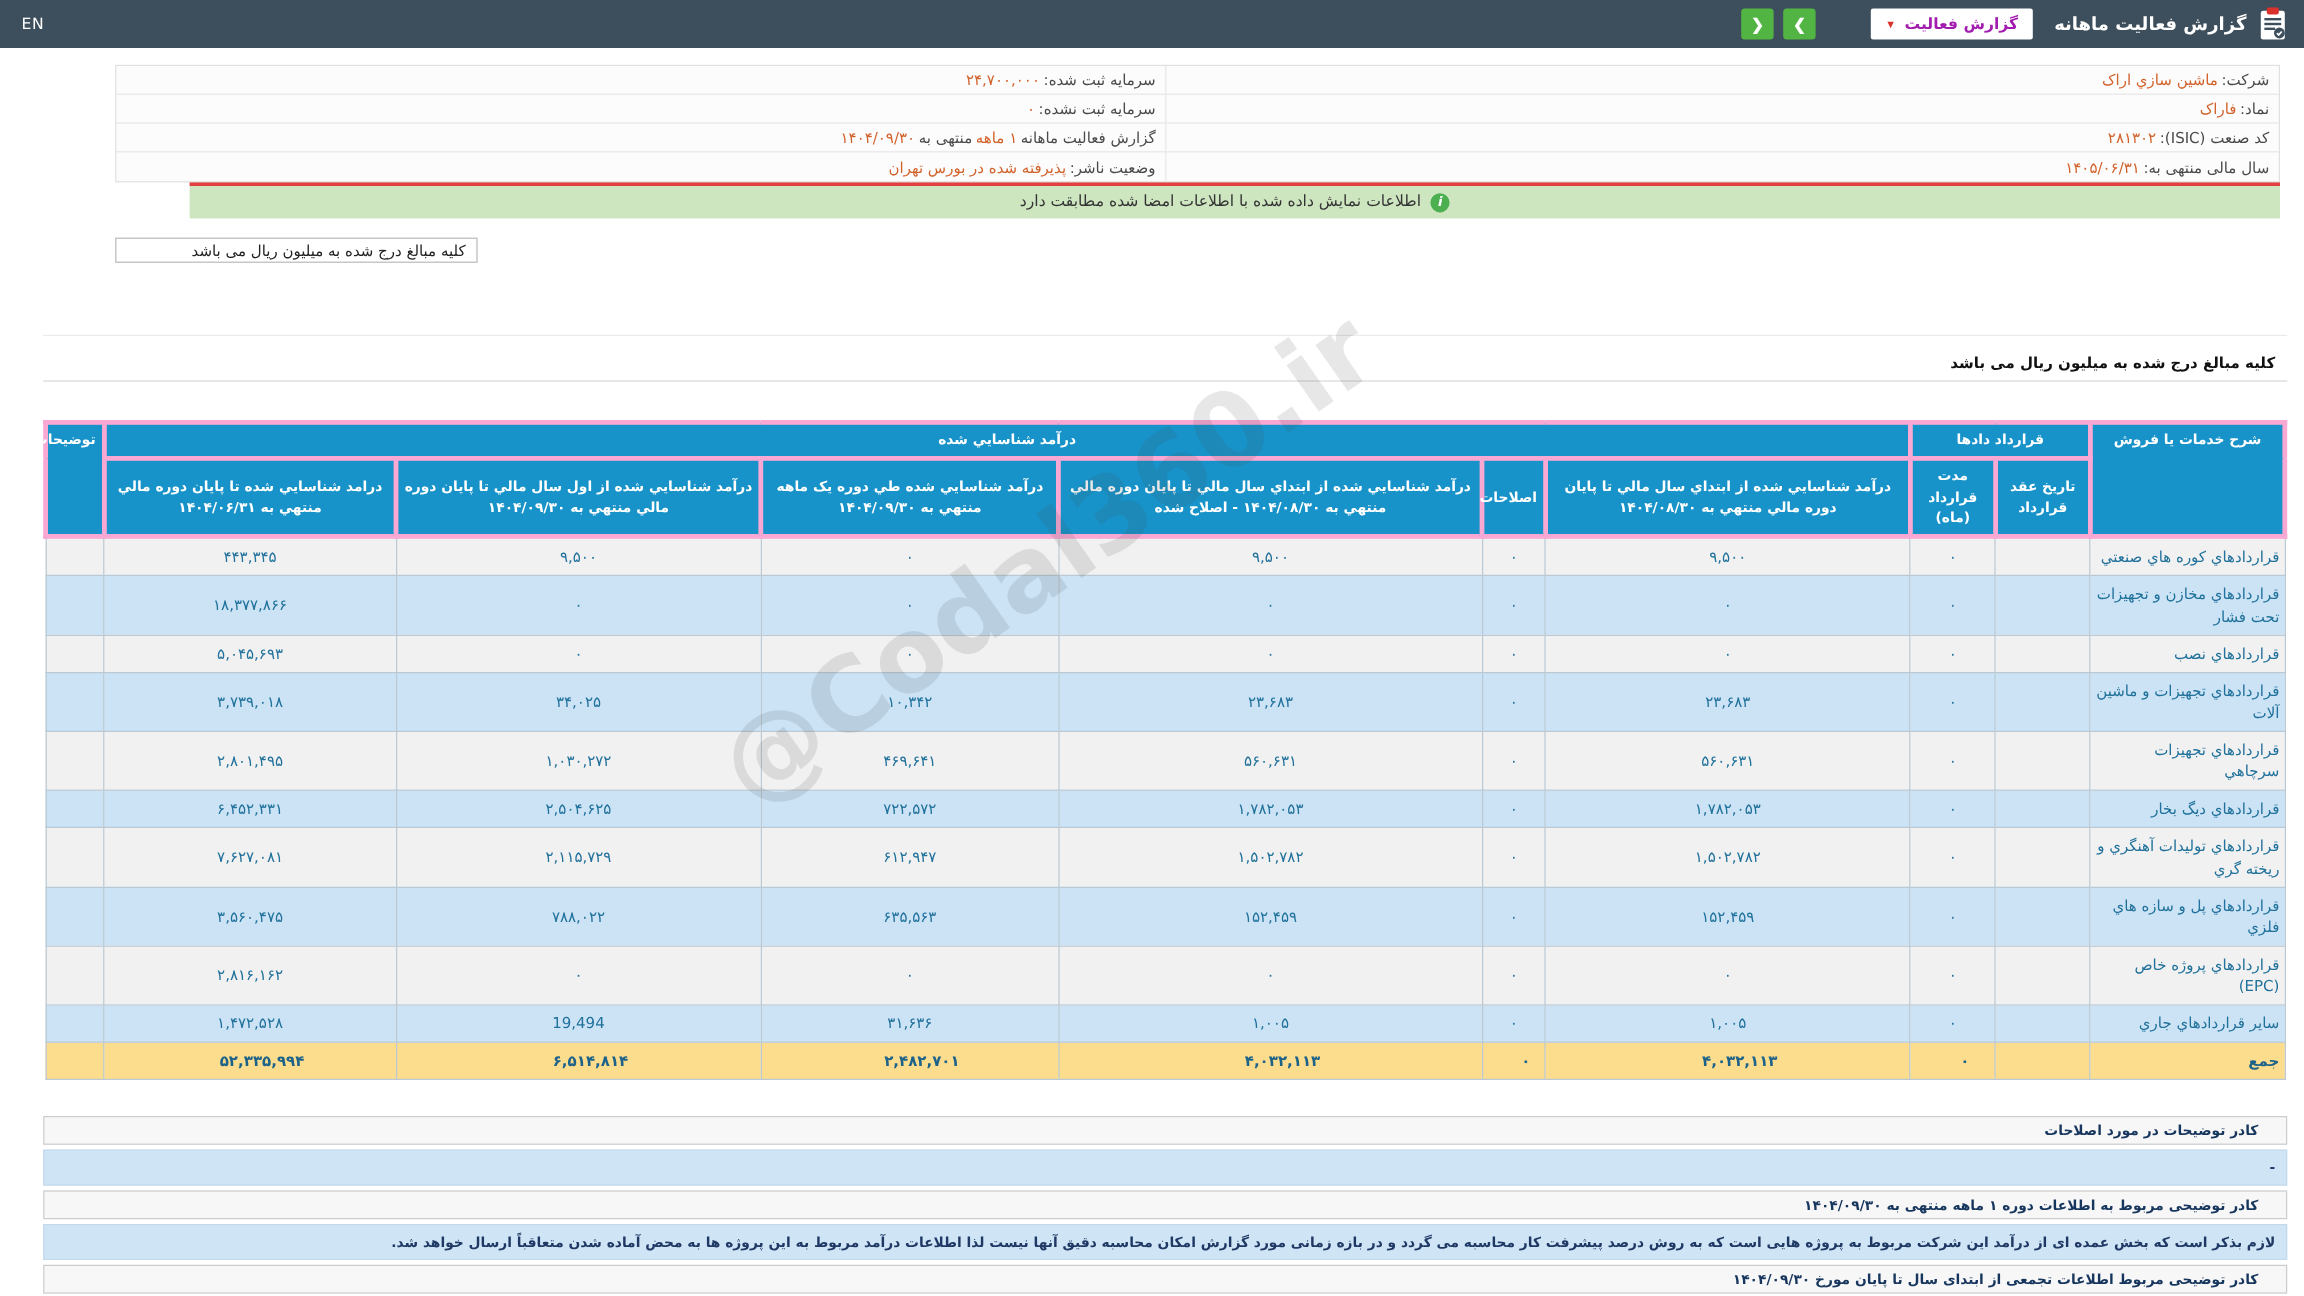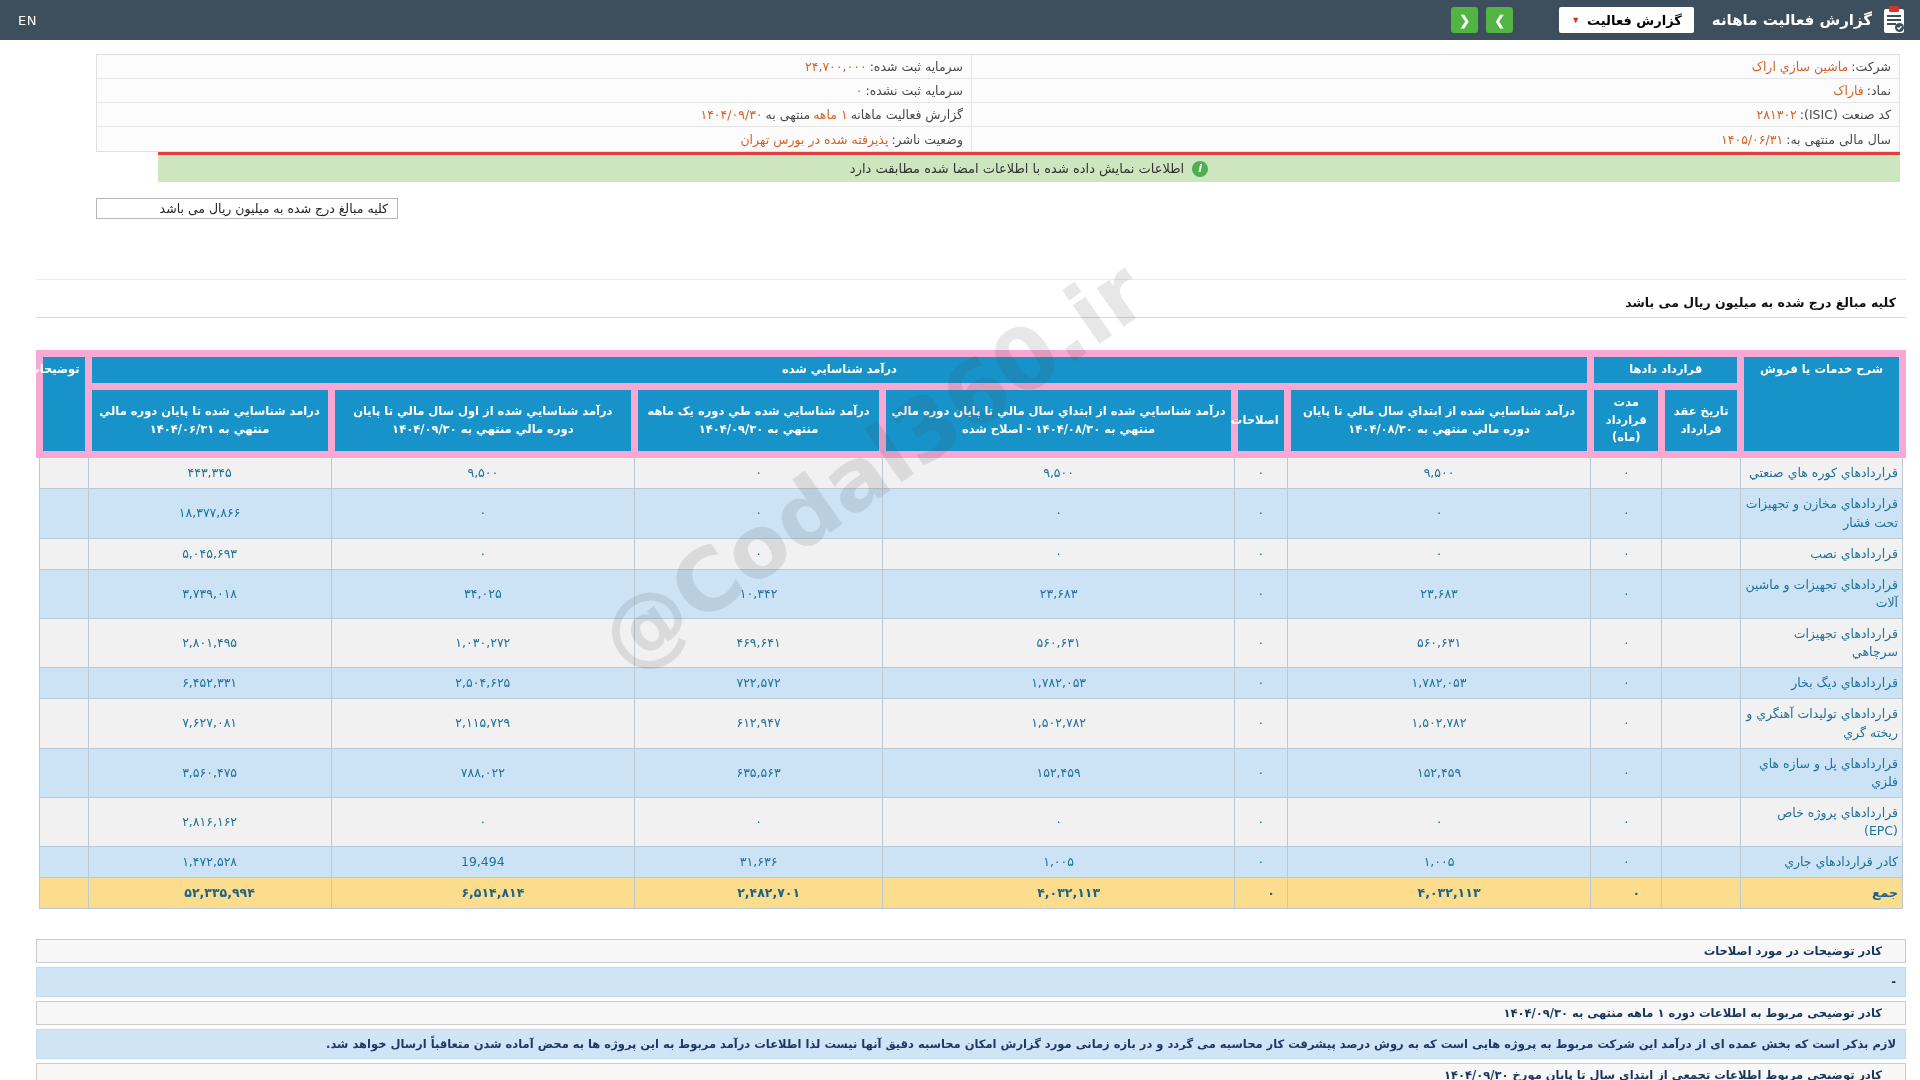--- a/index.html
+++ b/index.html
@@ -8,21 +8,21 @@
   body { position:relative; }
 
   
   .topbar { height:40px; background:#3d4f5c; display:flex; align-items:center;
     justify-content:space-between; padding:0 14px 0 18px; }
   .tb-group { display:flex; align-items:center; }
   .tb-title { color:#ffffff; font-size:15px; font-weight:bold; margin:0 10px 0 18px; }
   .clip-icon { display:inline-flex; }
   .report-btn { background:#ffffff; border:none; border-radius:2px; height:26px;
     padding:0 12px; display:flex; align-items:center; gap:7px; cursor:pointer; }
-  .report-btn .lbl { color:#000000; font-size:13px; font-weight:bold;
+  .report-btn .lbl { color:#a21caf; font-size:13px; font-weight:bold;
     font-family:"DejaVu Sans", sans-serif; }
   .report-btn .caret { color:#d9312b; font-size:9px; }
   .nav-btn { width:27px; height:26px; background:#52b543; border:none; border-radius:3px;
     color:#ffffff; display:flex; align-items:center; justify-content:center;
     cursor:pointer; margin-right:8px; font-size:13px; font-weight:bold; }
   .nav-btn.first { margin-right:46px; }
   .lang { color:#ffffff; font-size:13px; cursor:pointer; letter-spacing:.5px; }
 
   
   .top-info { margin:14px 20px 0 96px; }
@@ -46,21 +46,21 @@
 
   
   .report { margin:60px 14px 0 36px; border-top:1px solid #eaeaea; padding-top:9px; }
   .section-bar { background:#1695c8; color:#ffffff; font-size:13.5px; font-weight:bold;
     height:27px; line-height:27px; padding:0 10px; }
   .section-note { background:#ffffff; border-bottom:1px solid #d8d8d8; font-size:12.5px;
     font-weight:bold; color:#111111; padding:6px 10px 7px; }
 
   table.sales { width:100%; border-collapse:collapse; margin-top:32px; table-layout:fixed; }
   table.sales th { background:#1893c9; color:#ffffff; font-size:11.5px; font-weight:bold;
-    border:7px solid #f9a8d4; padding:4px 5px; line-height:1.55; }
+    border:4px solid #f9a8d4; padding:4px 5px; line-height:1.55; }
   th.h-side { vertical-align:top; padding-top:7px; }
   th.h-group { height:26px; }
   table.sales td { border:1px solid #bac9d3; font-size:12.5px; color:#20719b;
     padding:6px 4px; line-height:1.45; }
   td.c-num  { text-align:center; }
   td.c-desc { text-align:right; padding-right:7px; }
   tr.r-gray  td { background:#f1f1f1; }
   tr.r-blue  td { background:#cbe3f5; }
   tr.r-total td { background:#fcdd8d; font-weight:bold; color:#1d6289;padding-left:24px; }
 
@@ -299,21 +299,21 @@
           <td class="c-num">۰</td>
           <td class="c-num">۰</td>
           <td class="c-num">۰</td>
           <td class="c-num">۰</td>
           <td class="c-num">۰</td>
           <td class="c-num">۰</td>
           <td class="c-num">۲,۸۱۶,۱۶۲</td>
           <td class="c-num"></td>
         </tr>
         <tr class="r-blue">
-          <td class="c-desc">کادر قراردادهاي جاري</td>
+          <td class="c-desc">سایر قراردادهاي جاري</td>
           <td class="c-num"></td>
           <td class="c-num">۰</td>
           <td class="c-num">۱,۰۰۵</td>
           <td class="c-num">۰</td>
           <td class="c-num">۱,۰۰۵</td>
           <td class="c-num">۳۱,۶۳۶</td>
           <td class="c-num">19,494</td>
           <td class="c-num">۱,۴۷۲,۵۲۸</td>
           <td class="c-num"></td>
         </tr>

